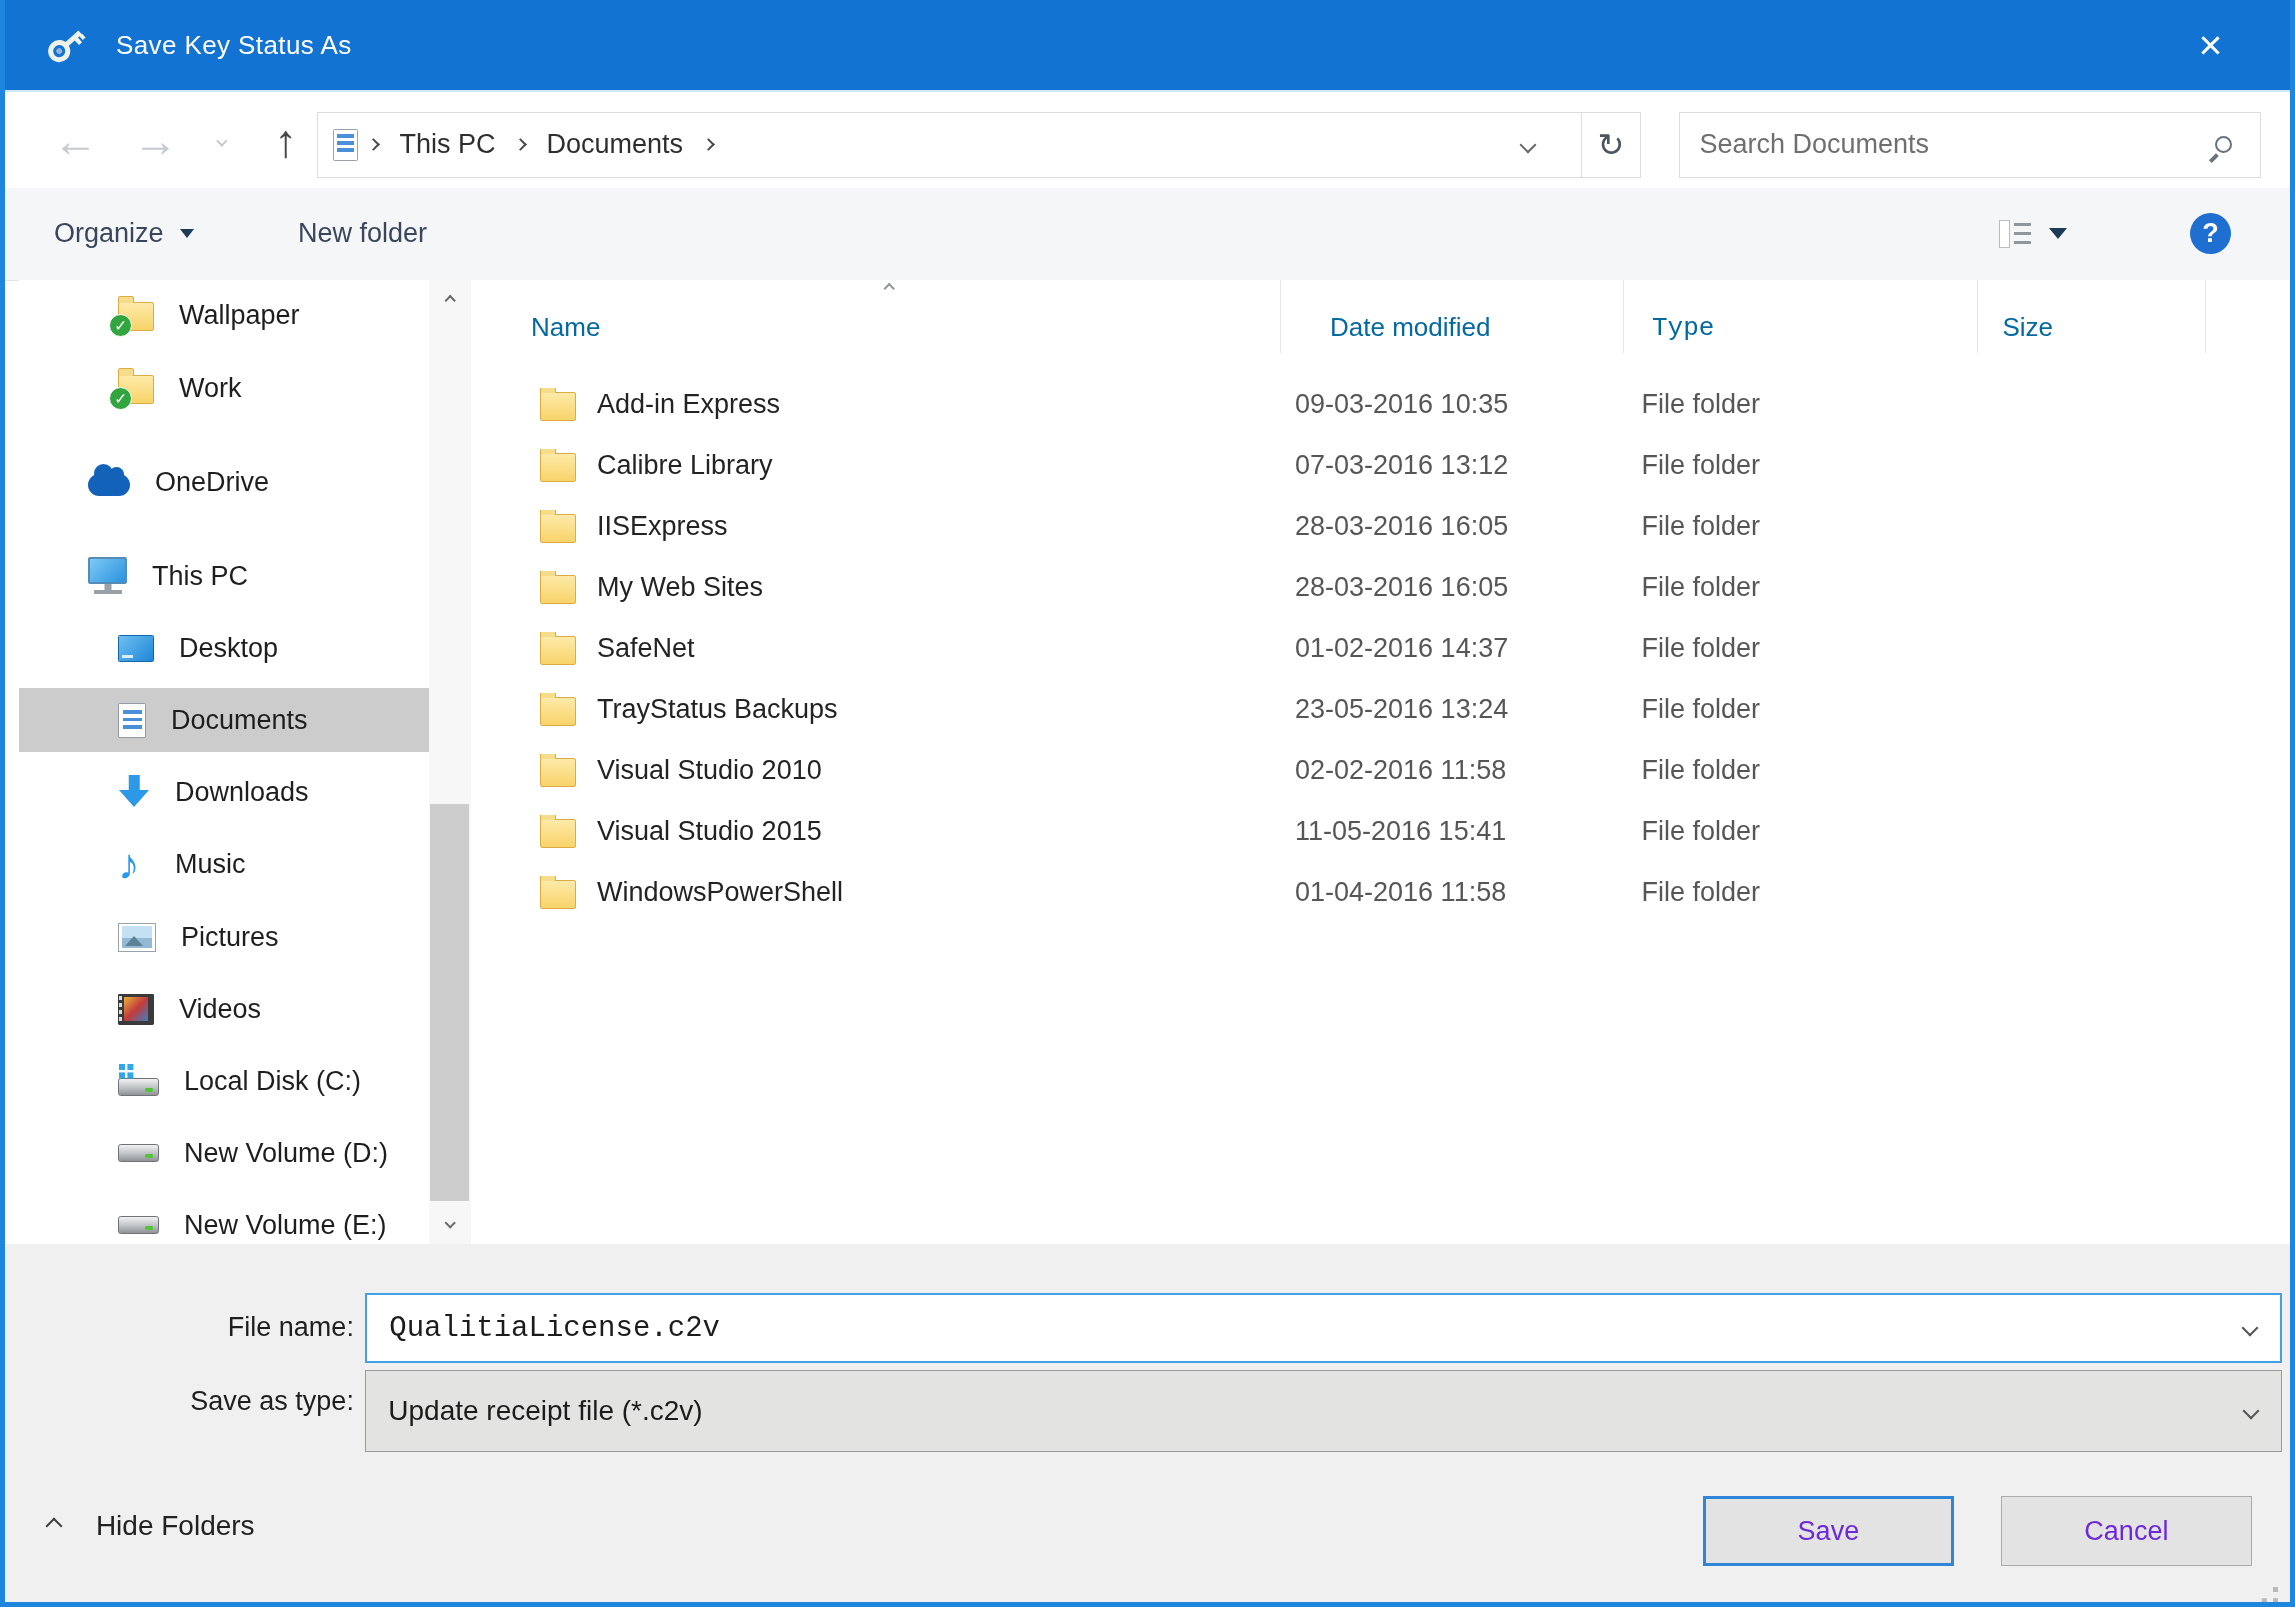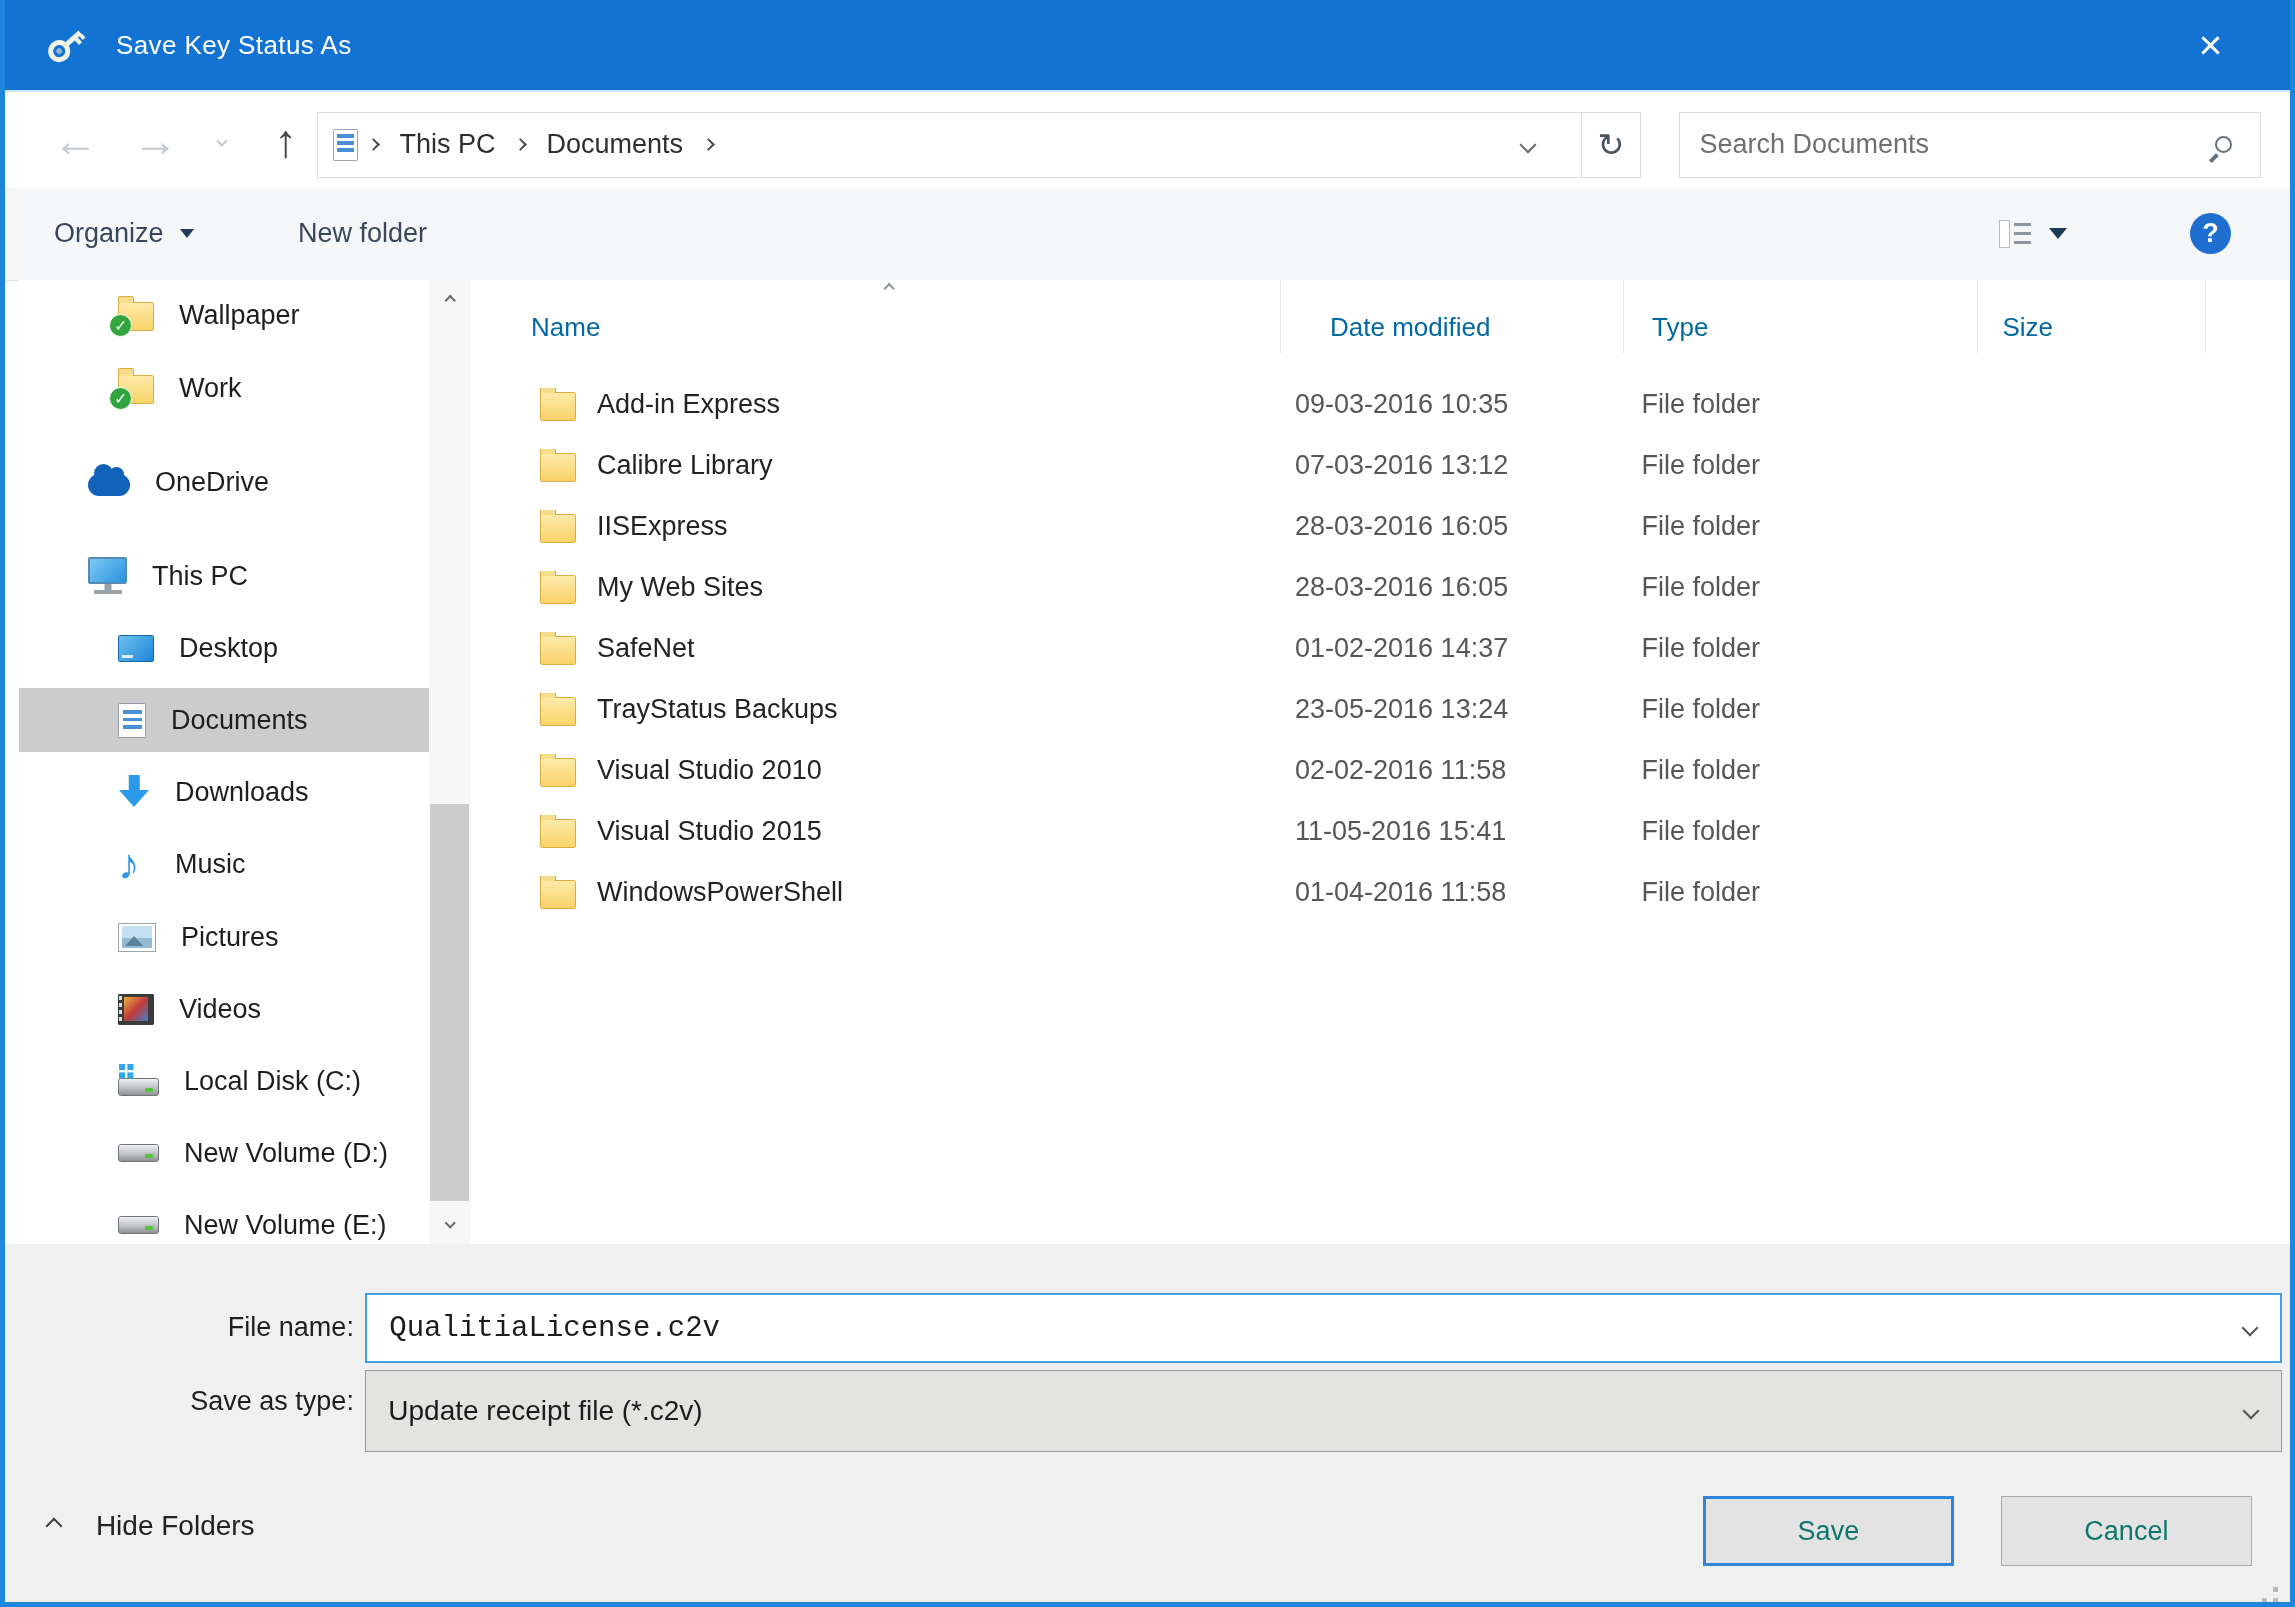--- a/index.html
+++ b/index.html
@@ -74,21 +74,21 @@
   .side-scroll .thumb { position:absolute; left:1.4px; width:39px; top:524px; height:397px; background:#cdcdcd; }
 
   
   .filepane { position:absolute; left:452px; top:0; width:1834px; height:964px; }
   .fl-grid { display:grid; grid-template-columns:810px 343px 354px 228px 1fr; }
   .fl-header { position:relative; height:73px; }
   .fl-header .hcell { border-right:1.4px solid #e6e6e6; display:flex; align-items:flex-end; padding-bottom:9.8px; font-size:26px; color:#0369a1; cursor:default; }
   .fl-header .hcell:last-child { border-right:none; }
   .hc-name { padding-left:60px; }
   .hc-date { padding-left:49px; }
-  .hc-type { padding-left:28px; }
+  .hc-type { padding-left:28px;font-family:Liberation Mono, monospace; }
   .hc-size { padding-left:24.5px; }
   .sort-chev { position:absolute; left:414px; top:2.8px; }
   .sort-chev .chev { width:8.4px; height:8.4px; border-width:0 2.1px 2.1px 0; border-color:#8f979f; }
 
   .fl-rows { margin-top:21px; }
   .file-row { height:61px; align-items:center; cursor:default; }
   .file-row .cell { font-size:27px; color:#565656; white-space:nowrap; overflow:hidden; }
   .file-row .cell.name { display:flex; align-items:center; padding-left:69px; color:#232323; gap:21px; }
   .file-row .cell.date { padding-left:14px; }
   .file-row .cell.type { padding-left:17.5px; }
@@ -148,21 +148,21 @@
   .fn-label { left:69px; top:68px; }
   .st-label { left:69px; top:142px; }
   .filename-box { position:absolute; left:360px; top:49px; width:1917px; height:70px; border:2.1px solid #42a0e8; background:#fff; display:flex; align-items:center; }
   .filename-box input { flex:1; border:none; outline:none; background:transparent; font-family:Liberation Mono, monospace; font-size:29px; color:#1c1c1c; padding-left:22.4px; }
   .filename-box .chev { margin-right:24px; }
   .saveas-box { position:absolute; left:360px; top:126px; width:1917px; height:82px; border:1.4px solid #9b9b9b; background:#e3e3e1; display:flex; align-items:center; }
   .saveas-box .val { flex:1; font-size:28px; color:#1c1c1c; padding-left:22.4px; white-space:nowrap; }
   .saveas-box .chev { margin-right:24px; }
 
   .hide-folders { position:absolute; left:43px; top:252px; height:60px; display:flex; align-items:center; gap:36px; font-size:28px; color:#222; }
-  .btn { position:absolute; top:252px; width:251px; height:70px; display:flex; align-items:center; justify-content:center; font-size:27px; color:#0f766e; background:#e3e3e3; cursor:default; }
+  .btn { position:absolute; top:252px; width:251px; height:70px; display:flex; align-items:center; justify-content:center; font-size:27px; color:#6d28d9; background:#e3e3e3; cursor:default; }
   .btn.save { left:1698px; border:3.5px solid #2f86d8; }
   .btn.cancel { left:1996px; border:1.4px solid #ababab; }
 
   .grip { position:absolute; right:12.6px; bottom:9.8px; width:5.6px; height:5.6px; background:#b9b9b9; box-shadow:-11.2px 11.2px 0 #b9b9b9, 0 11.2px 0 #b9b9b9, -22.4px 22.4px 0 #b9b9b9, -11.2px 22.4px 0 #b9b9b9, 0 22.4px 0 #b9b9b9; }
 </style>
 </head>
 <body>
 
 <div id="window">
 

